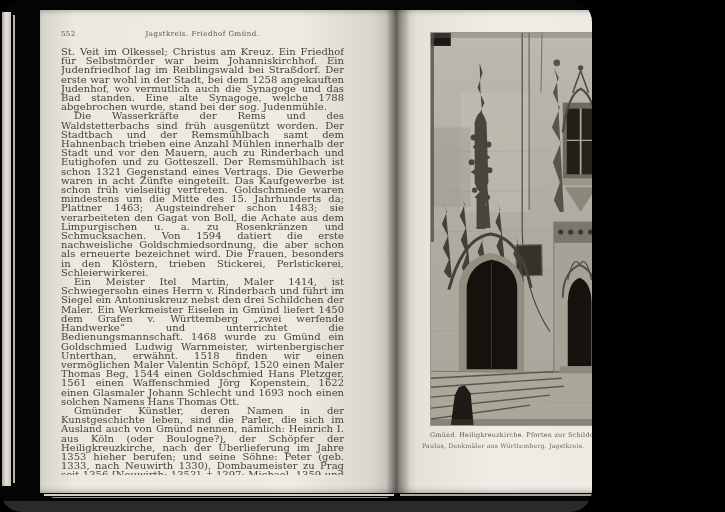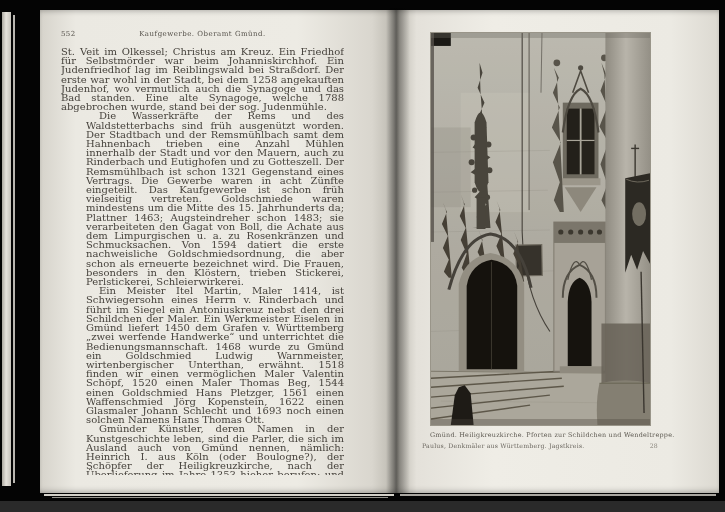--- a/index.html
+++ b/index.html
@@ -1,18 +1,18 @@
 <!DOCTYPE html>
 <html><head>
 <meta charset="utf-8">
 <style>
   html,body { margin:0; padding:0; background:#000; }
   .scene {
-    position:relative; width:725px; height:512px; overflow:hidden;
-    background:#040404; font-family:"DejaVu Serif", serif;
+    position:relative; width:592px; height:512px; overflow:hidden;
+    background:#040404; font-family:"DejaVu Serif", serif;border-radius:22px;
   }
   
   .edge-strip-a {
     position:absolute; left:2px; top:12px; width:9px; height:474px;
     background:linear-gradient(to right,#aba89f,#e6e3dc 45%,#c6c3bb);
   }
   .edge-strip-b {
     position:absolute; left:13px; top:15px; width:2px; height:468px;
     background:#d9d6cf; opacity:.85;
   }
@@ -39,21 +39,21 @@
 
   
   .runhead { position:absolute; top:20px; left:21px; width:283px; height:11px; color:#55514a; font-size:7px; }
   .page-number { position:absolute; left:0; top:0; letter-spacing:.4px; }
   .running-header { position:absolute; left:0; right:0; text-align:center; letter-spacing:.5px; }
   .body-text {
     position:absolute; top:37px; left:21px; width:283px; height:428px; overflow:hidden;
     color:#46423c; font-size:10px; line-height:9.2px; text-align:justify;
   }
   .para { margin:0; }
-  .para.indent { text-indent:13px;margin-left:25px; }
+  .para.indent { text-indent:13px; }
 
   
   .photo-plate {
     position:absolute; left:33px; top:22px; width:221px; height:394px;
     border:1px solid #999589; box-sizing:border-box; background:#b6b2a8;
   }
   .plate-caption {
     position:absolute; left:33px; top:421px; width:221px; text-align:center;
     font-size:6.4px; color:#5b574f; letter-spacing:.25px; white-space:nowrap;
   }
@@ -68,21 +68,21 @@
 <body>
 
 <div class="scene">
 
   <div class="edge-strip-a"></div>
   <div class="edge-strip-b"></div>
 
   <div class="page page-left">
     <div class="runhead">
       <span class="page-number">552</span>
-      <span class="running-header">Kaufgewerbe. Oberamt Gmünd.</span>
+      <span class="running-header">Jagstkreis. Friedhof Gmünd.</span>
     </div>
     <div class="body-text">
         <p class="para">St. Veit im Ölkessel; Christus am Kreuz. Ein Friedhof für Selbstmörder war beim Johanniskirchhof. Ein Judenfriedhof lag im Reiblingswald bei Straßdorf. Der erste war wohl in der Stadt, bei dem 1258 angekauften Judenhof, wo vermutlich auch die Synagoge und das Bad standen. Eine alte Synagoge, welche 1788 abgebrochen wurde, stand bei der sog. Judenmühle.</p>
         <p class="para indent">Die Wasserkräfte der Rems und des Waldstetterbachs sind früh ausgenützt worden. Der Stadtbach und der Remsmühlbach samt dem Hahnenbach trieben eine Anzahl Mühlen innerhalb der Stadt und vor den Mauern, auch zu Rinderbach und Eutighofen und zu Gotteszell. Der Remsmühlbach ist schon 1321 Gegenstand eines Vertrags. Die Gewerbe waren in acht Zünfte eingeteilt. Das Kaufgewerbe ist schon früh vielseitig vertreten. Goldschmiede waren mindestens um die Mitte des 15. Jahrhunderts da; Plattner 1463; Augsteindreher schon 1483; sie verarbeiteten den Gagat von Boll, die Achate aus dem Limpurgischen u. a. zu Rosenkränzen und Schmucksachen. Von 1594 datiert die erste nachweisliche Goldschmiedsordnung, die aber schon als erneuerte bezeichnet wird. Die Frauen, besonders in den Klöstern, trieben Stickerei, Perlstickerei, Schleierwirkerei.</p>
         <p class="para indent">Ein Meister Itel Martin, Maler 1414, ist Schwiegersohn eines Herrn v. Rinderbach und führt im Siegel ein Antoniuskreuz nebst den drei Schildchen der Maler. Ein Werkmeister Eiselen in Gmünd liefert 1450 dem Grafen v. Württemberg „zwei werfende Handwerke“ und unterrichtet die Bedienungsmannschaft. 1468 wurde zu Gmünd ein Goldschmied Ludwig Warnmeister, wirtenbergischer Unterthan, erwähnt. 1518 finden wir einen vermöglichen Maler Valentin Schöpf, 1520 einen Maler Thomas Beg, 1544 einen Goldschmied Hans Pletzger, 1561 einen Waffenschmied Jörg Kopenstein, 1622 einen Glasmaler Johann Schlecht und 1693 noch einen solchen Namens Hans Thomas Ott.</p>
         <p class="para indent">Gmünder Künstler, deren Namen in der Kunstgeschichte leben, sind die Parler, die sich im Ausland auch von Gmünd nennen, nämlich: Heinrich I. aus Köln (oder Boulogne?), der Schöpfer der Heiligkreuzkirche, nach der Überlieferung im Jahre 1353 hieher berufen; und seine Söhne: Peter (geb. 1333, nach Neuwirth 1330), Dombaumeister zu Prag seit 1356 [Neuwirth: 1353], † 1397; Michael, 1359 und 1380—85 in Prag bezeugt; Johannes, Münsterbaumeister zu Basel 1357 und zu Freiburg i. Br. 1359; Heinrich II, Steinmetz in Prag 1378, markgräflicher Baumeister in Brünn 1381—87, 1391/92 in Mailand am Dombau. Ihre Nachkommen sind von Gmünd entfremdet. Der Denkstein des oder der ersten Münsterbaumeister zu Ulm, der 1898 im Münster aufgefunden wurde, trägt das Parlerzeichen, wie es Peter und ähnlich Johannes führte, im Meisterschild zwischen Steinmetzhämmern, keine Inschrift noch Jahreszahl. Es ist glaubhaft, daß er den drei ersten Baumeistern des Münsters gelten sollte, Heinrich I., Michel und Heinrich II 1387—92; und es ist möglich, daß dies Heinrich Parler, der Stammvater, und seine oben aufgeführten Söhne dieses Namens waren. Hans Hösch, Baumeister zu Gmünd, leitet 1539 die Festungsbauarbeiten zu Schorndorf und unterschreibt 1563 das Bruderbuch der Hüttenleute, ist auch Verfasser eines Büchleins Geometria.</p>
       </div>
   </div>
 
   <div class="page page-right">

